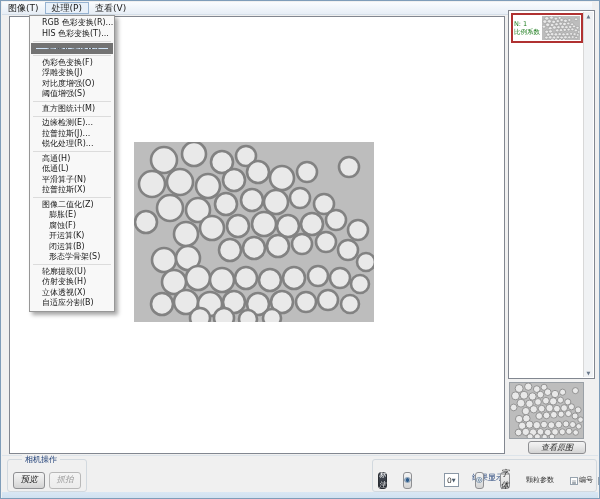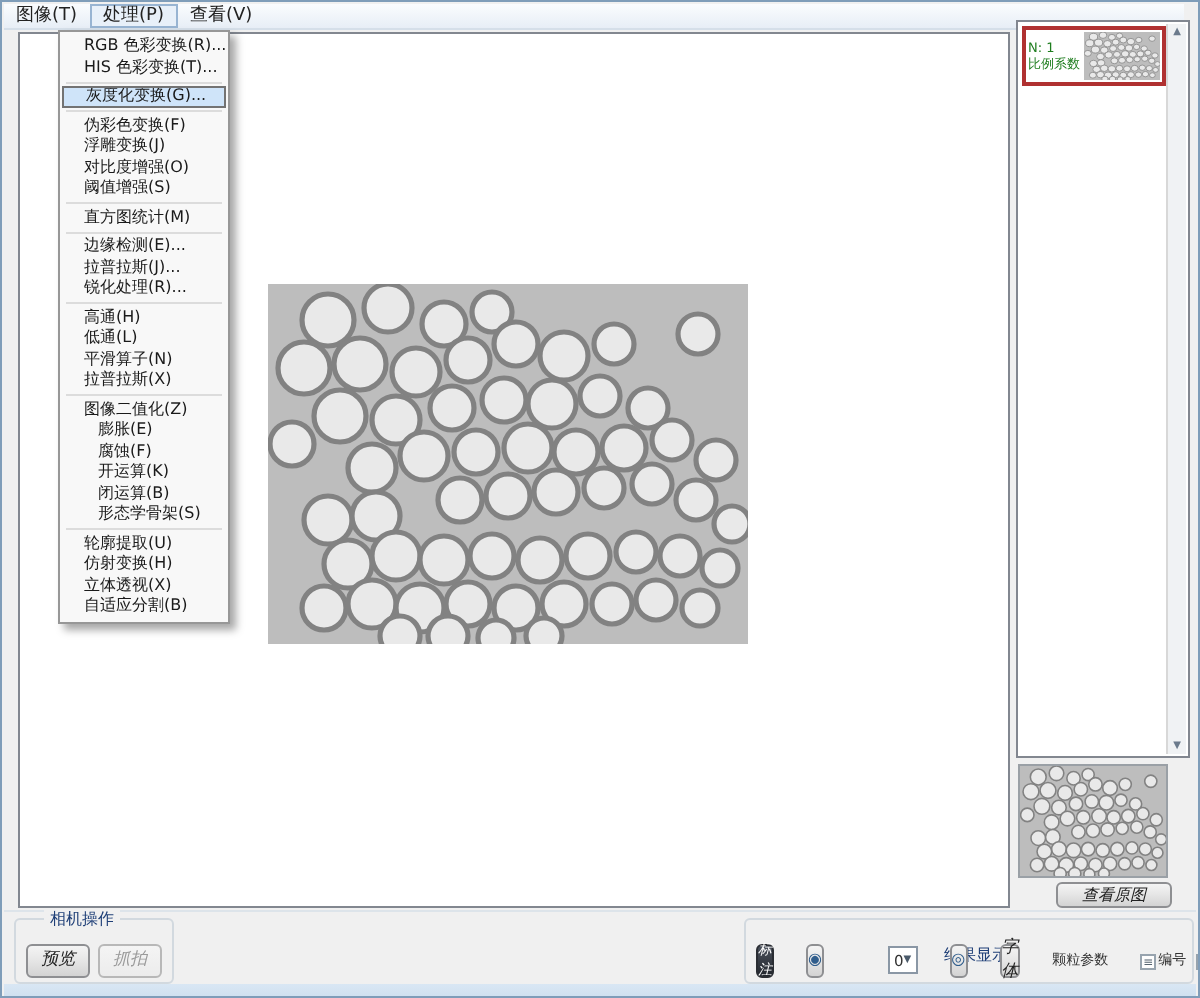--- a/index.html
+++ b/index.html
@@ -21,21 +21,21 @@
   svg.spec { display:block; background:#bdbdbd; }
   .circles circle { fill:#e9e9e9; stroke:#828282; stroke-width:2.6; }
 
   
   .dropdown { position:absolute; left:28px; top:14px; width:86px; z-index:10;
               background:#f8f8f8; border:1px solid #979797; padding:2px 0;
               box-shadow:3px 3px 4px rgba(0,0,0,0.35); }
   .menu-item { height:10.5px; line-height:10.5px; font-size:8px; padding-left:12px;
                padding-right:20px; color:#1a1a1a; white-space:nowrap; overflow:hidden; cursor:default; }
   .menu-item.ind { padding-left:19px; }
-  .menu-item.hl { background:#cfe4f9; border:1px solid #737373; line-height:8.5px; margin:0 1px; padding-left:11px; }
+  .menu-item.hl { background:#cfe4f9; border:5px solid #737373; line-height:8.5px; margin:0 1px; padding-left:11px; }
   .menu-sep { height:1px; background:#dcdcdc; margin:1.5px 3px; }
 
   
   .side-list { position:absolute; left:507px; top:9px; width:87px; height:369px;
                background:#ffffff; border:1px solid #828790; z-index:3; }
   .side-scroll { position:absolute; top:1px; right:1px; bottom:1px; width:10px;
                  background:#f0f2f4; border-left:1px solid #d8d8d8; font-size:5px;
                  color:#6b7a8c; text-align:center; }
   .side-scroll .up { position:absolute; top:1px; left:0; right:0; }
   .side-scroll .dn { position:absolute; bottom:1px; left:0; right:0; }

